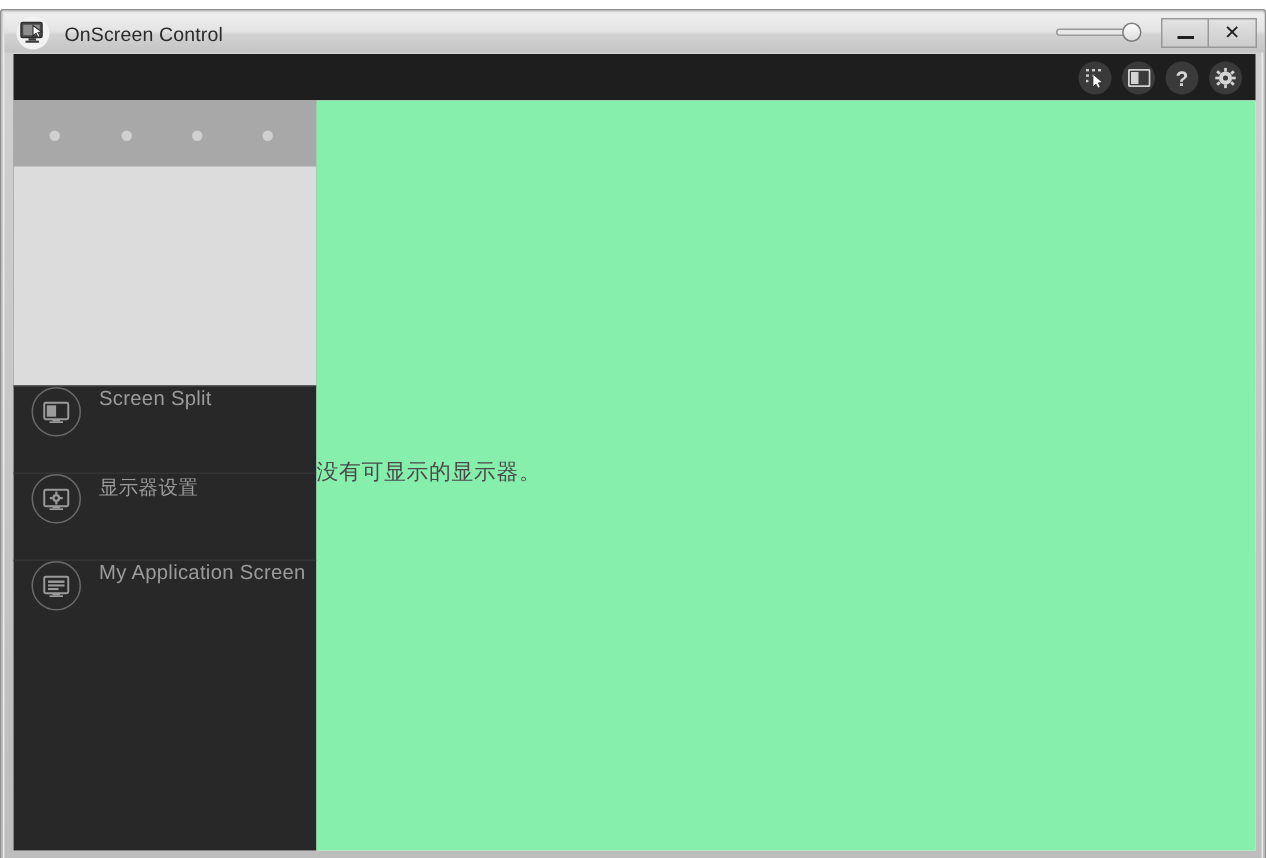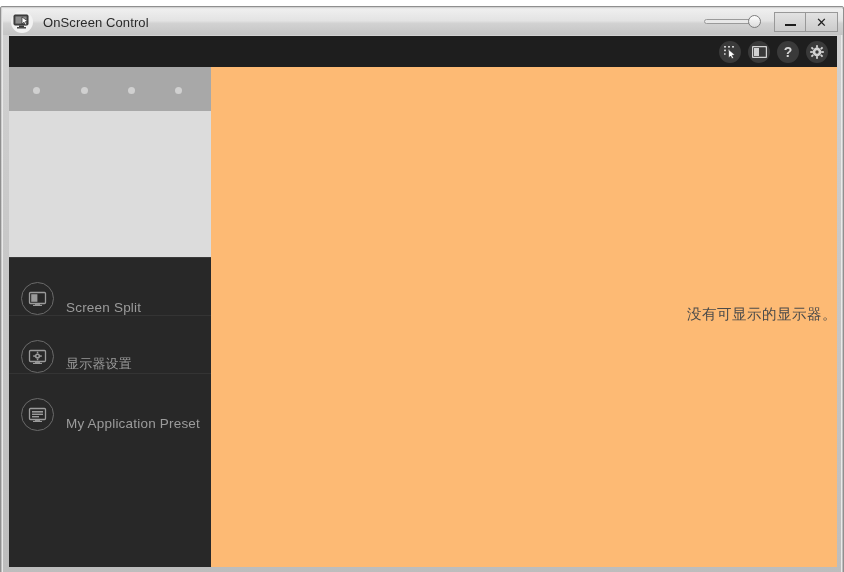--- a/index.html
+++ b/index.html
@@ -202,21 +202,21 @@
   
   .nav {
     position: absolute;
     left: 0; top: 190px;
     width: 202px;
   }
   .nav-item {
     position: relative;
     height: 58px;
     display: flex;
-    align-items: flex-end;
+    align-items: flex-start;
     border-top: 1px solid #343434;
     box-sizing: border-box;
     cursor: default;
   }
   .nav-item:first-child { border-top: 1px solid #3a3a3a; }
   .nav-icon {
     width: 33px; height: 33px;
     margin-left: 12px;
     border-radius: 50%;
     border: 1px solid #6a6a6a;
@@ -237,24 +237,24 @@
     font-family: Liberation Sans, sans-serif;
     font-size: 13px;
   }
 
   
   .main-panel {
     position: absolute;
     left: 202px; top: 0;
     width: 626px;
     height: 500px;
-    background: #fdba74;
-    display: flex;
-    align-items: center;
-    justify-content: flex-end;
+    background: #86efac;
+    display: flex;
+    align-items: center;
+    justify-content: flex-start;
     box-sizing: border-box;
   }
   .empty-msg {
     color: #4a4a4a;
     font-size: 14.5px;
     font-family: "DejaVu Sans", "Liberation Sans", sans-serif;
     letter-spacing: 0.5px;
     margin-top: -6px;
   }
 
@@ -395,21 +395,21 @@
               <rect x="1.5" y="1.5" width="16" height="11" rx="1" fill="none" stroke="#9b9b9b" stroke-width="1.3"></rect>
               <g fill="#9b9b9b">
                 <rect x="4" y="4" width="11" height="1.6"></rect>
                 <rect x="4" y="6.6" width="11" height="1.4"></rect>
                 <rect x="4" y="9" width="7" height="1.4"></rect>
               </g>
               <rect x="7" y="12.8" width="5" height="1.1" fill="#9b9b9b"></rect>
               <rect x="5" y="13.9" width="9" height="1.1" fill="#9b9b9b"></rect>
             </svg>
           </div>
-          <div class="nav-label">My Application Preset</div>
+          <div class="nav-label">My Application Screen</div>
         </div>
 
 
       </div>
     </div>
 
     <div class="main-panel">
       <div class="empty-msg">没有可显示的显示器。</div>
     </div>
 

